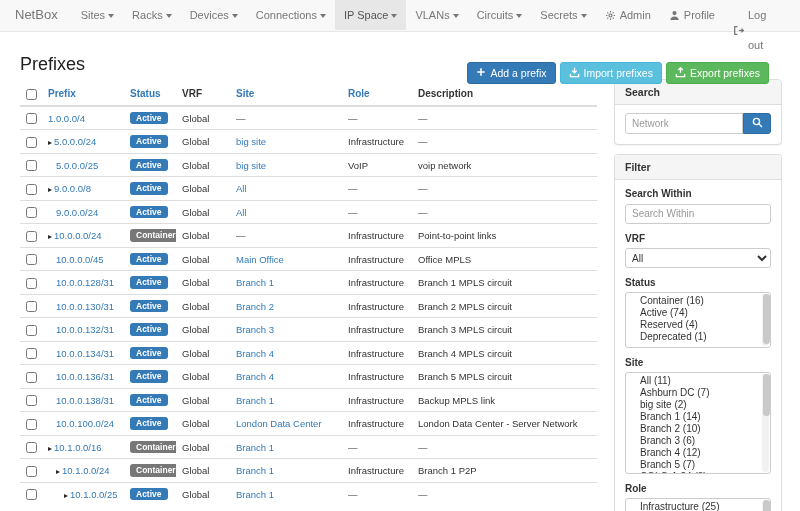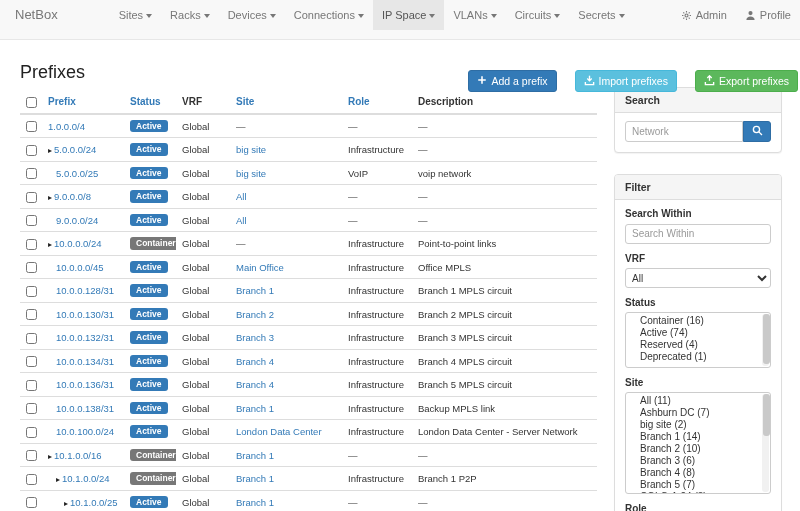--- a/index.html
+++ b/index.html
@@ -1,34 +1,34 @@
 <!DOCTYPE html>
 <html><head>
 <meta charset="utf-8">
 <style>
   * { margin:0; padding:0; box-sizing:border-box; }
   html,body { width:800px; height:511px; overflow:hidden; background:#fff;
     font-family:"Liberation Sans","DejaVu Sans",sans-serif; color:#333; }
 
   
-  .navbar { height:40px; background:#f8f8f8; border-bottom:1px solid #e7e7e7;
-    display:flex; align-items:stretch; font-size:11px;gap:38px; }
+  .navbar { height:32px; background:#f8f8f8; border-bottom:1px solid #e7e7e7;
+    display:flex; align-items:stretch; font-size:11px; }
   .brand { color:#777; font-size:13px; line-height:30px; padding:0 14px 0 15px; text-decoration:none; }
   .nav-left { display:flex; list-style:none; }
   .nav-left li a { display:block; line-height:30px; padding:0 9px; color:#777; text-decoration:none; white-space:nowrap; }
   .nav-left li a.active { background:#e7e7e7; color:#555; }
   .caret { display:inline-block; width:0; height:0; margin-left:3px; vertical-align:middle;
     border-left:3px solid transparent; border-right:3px solid transparent; border-top:4px solid #777; }
   .nav-right { margin-left:auto; display:flex; list-style:none; padding-right:8px; }
   .nav-right li a { display:flex; align-items:center; gap:4px; line-height:30px; padding:0 9px; color:#777; text-decoration:none; }
   .nav-right svg { display:block; }
 
   
   .container { position:relative; padding:0 15px 0 20px; }
-  .actions { position:absolute; top:8px; right:2px; display:flex; gap:18px; }
+  .actions { position:absolute; top:8px; right:31px; display:flex; gap:4px; }
   .btn { display:inline-flex; align-items:center; gap:4px; height:22px; padding:0 8px;
     font-size:10.5px; color:#fff; border-radius:3px; border:1px solid transparent; cursor:pointer;
     font-family:inherit; }
   .btn-primary { background:#337ab7; border-color:#2e6da4; }
   .btn-info    { background:#5bc0de; border-color:#46b8da; }
   .btn-success { background:#5cb85c; border-color:#4cae4c; }
   h1.page-title { font-size:18px; font-weight:500; margin:22px 0 10px; color:#222; }
 
   .content-row { display:flex; align-items:flex-start; }
   .main-col { width:577px; }
@@ -46,21 +46,21 @@
   .col-vrf { width:54px; } .col-site { width:112px; } .col-role { width:70px; }
   input[type=checkbox] { width:11px; height:11px; vertical-align:middle; cursor:pointer; }
   a.cell-link { color:#337ab7; text-decoration:none; }
   .expand-arrow { color:#222; font-size:8px; margin-right:2px; }
   .label-badge { display:inline-block; color:#fff; font-weight:bold; font-size:8.5px;
     padding:2px 6px; border-radius:3px; line-height:1; cursor:pointer; }
   .badge-active { background:#337ab7; } .badge-container { background:#777; }
   .dash { color:#555; }
 
   
-  .panel { border:1px solid #ddd; border-radius:4px; background:#fff; margin-bottom:21px;
+  .panel { border:1px solid #ddd; border-radius:4px; background:#fff; margin-bottom:9px;
     box-shadow:0 1px 1px rgba(0,0,0,.05); }
   .panel-heading { background:#f5f5f5; border-bottom:1px solid #ddd; border-radius:3px 3px 0 0;
     padding:6px 10px; font-size:10.5px; font-weight:bold; color:#333; }
   .panel-body { padding:8px 10px 10px; }
   .input-group { display:flex; }
   .input-group input { flex:1; min-width:0; height:21px; border:1px solid #ccc;
     border-radius:3px 0 0 3px; padding:0 6px; font-size:10px; font-family:inherit; color:#555; }
   .search-btn { width:28px; height:21px; background:#337ab7; border:1px solid #2e6da4;
     border-radius:0 3px 3px 0; display:flex; align-items:center; justify-content:center; cursor:pointer; }
   input::placeholder { color:#999; opacity:1; }
@@ -370,21 +370,21 @@
               <div class="option">Deprecated (1)</div>
               <div class="scroll-track"></div>
               <div class="scroll-thumb"></div>
             </div><div class="field-label">Site</div><div class="listbox listbox-site">
               <div class="option">All (11)</div>
               <div class="option">Ashburn DC (7)</div>
               <div class="option">big site (2)</div>
               <div class="option">Branch 1 (14)</div>
               <div class="option">Branch 2 (10)</div>
               <div class="option">Branch 3 (6)</div>
-              <div class="option">Branch 4 (8)</div>
+              <div class="option">Branch 4 (12)</div>
               <div class="option">Branch 5 (7)</div>
               <div class="option">COLO-1-24 (3)</div>
               <div class="scroll-track"></div>
               <div class="scroll-thumb"></div>
             </div><div class="field-label">Role</div><div class="listbox listbox-role">
               <div class="option">Infrastructure (25)</div>
               <div class="scroll-track"></div>
               <div class="scroll-thumb"></div>
             </div></div>
       </div>

